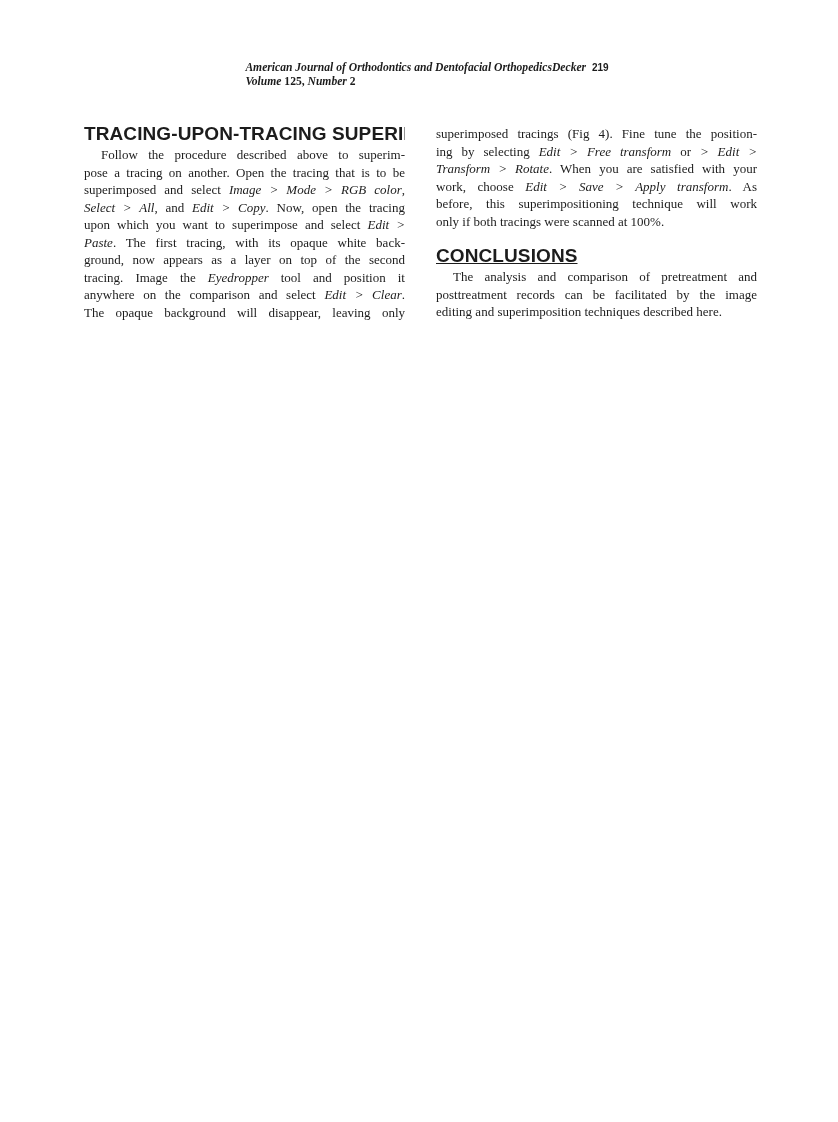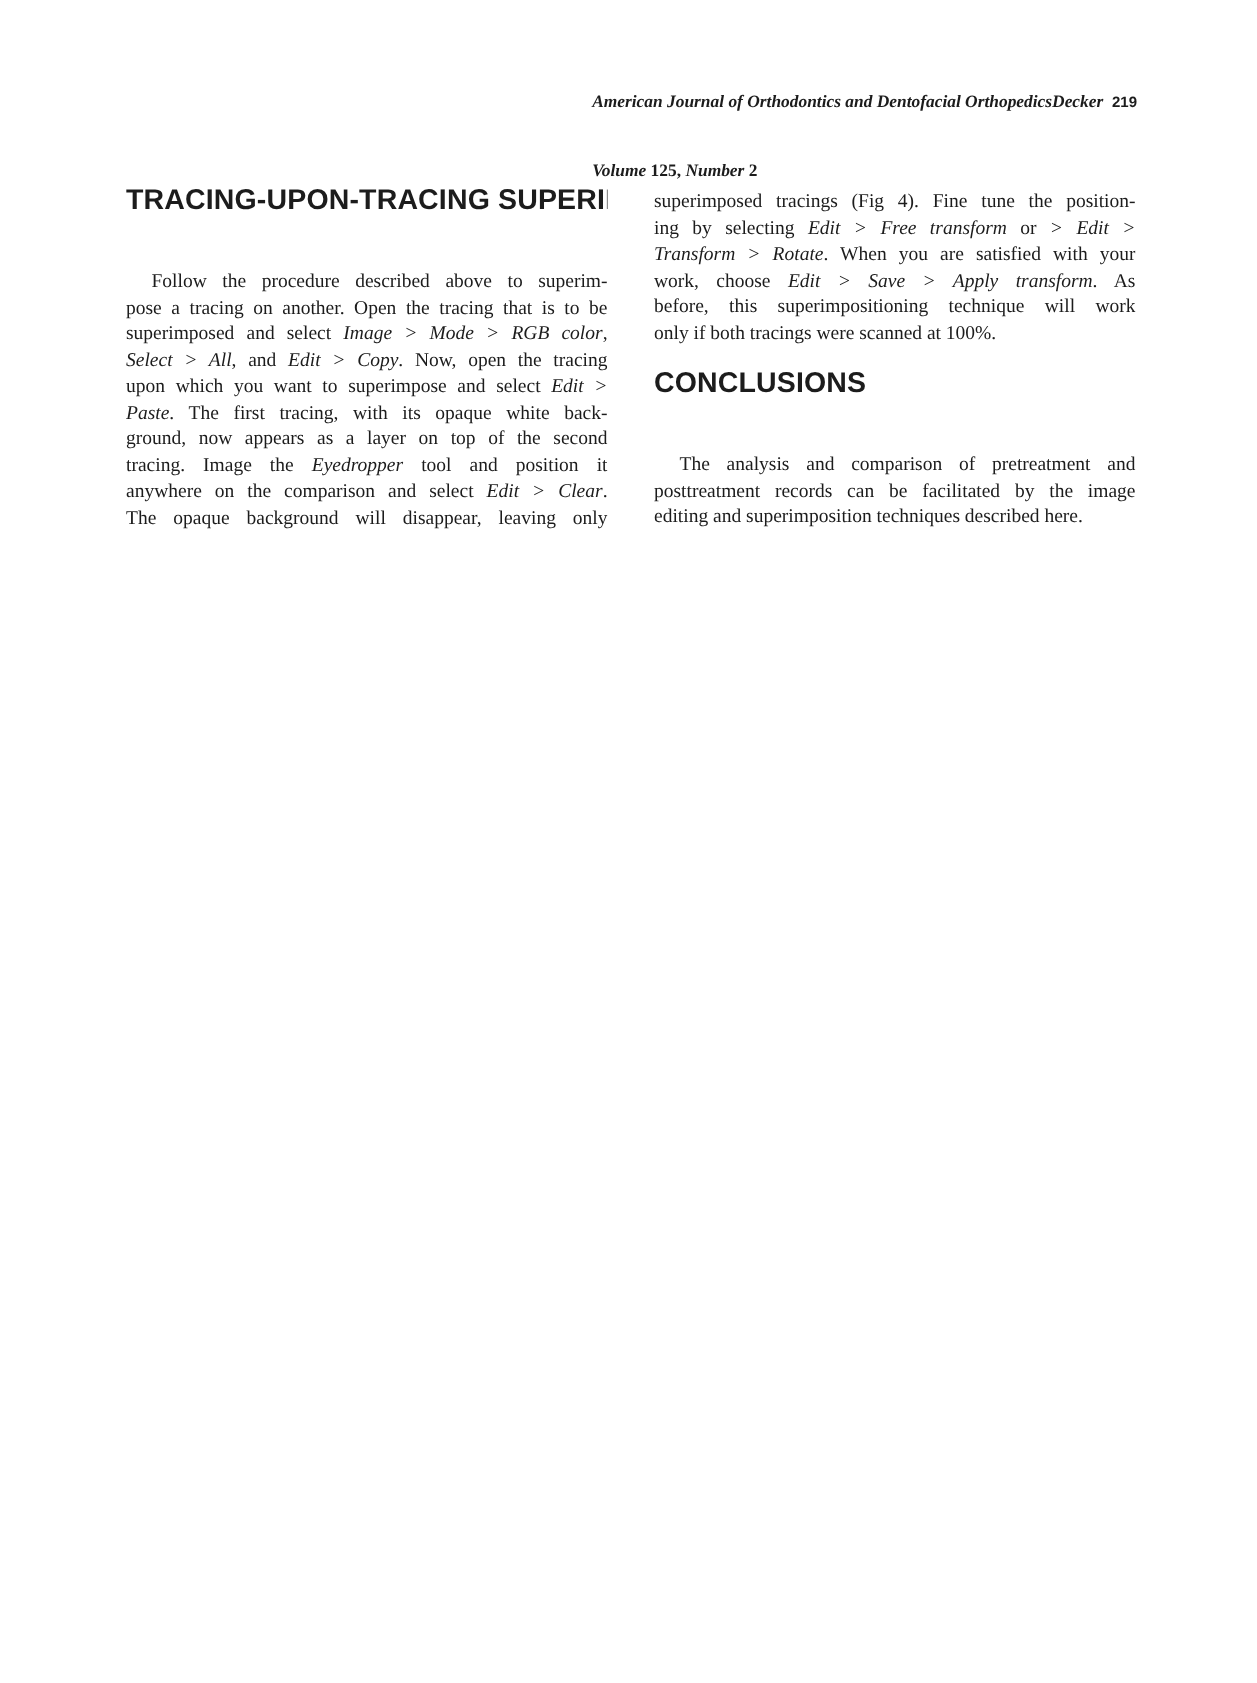--- a/index.html
+++ b/index.html
@@ -11,31 +11,31 @@
     height: 1122px;
     background: var(--bg);
     color: var(--ink);
     font-family: "Liberation Serif", "DejaVu Serif", serif;
     overflow: hidden;
   }
   
   .header {
     position: absolute;
     left: 84px;
-    right: 80px;
+    right: 68px;
     top: 61px;
     display: flex;
-    justify-content: flex-end;
+    justify-content: center;
     align-items: flex-start;
     font-size: 11.6px;
     line-height: 14.2px;
     font-weight: 700;
   }
   .journal-title { font-style: italic; }
-  .volume-line { font-style: normal; margin-top: 32px; }
+  .volume-line { font-style: normal; }
   .header .i { font-style: italic; }
   .header .b { font-style: normal; font-weight: 700; }
   .header-right { white-space: pre; text-align: right; }
   .header-right .b {
     font-family: "Liberation Sans", "DejaVu Sans", sans-serif;
     font-size: 10px;
   }
   
   .col {
     position: absolute;
@@ -47,33 +47,33 @@
   .col.left  { left: 84px; }
   .col.right { left: 436px; }
   .line {
     height: 17.5px;
     overflow: hidden;
     text-align: justify;
     text-align-last: justify;
     white-space: nowrap;
   }
   .line.last { text-align-last: left; }
-  .line.indent { text-indent: 17px; margin-top: 32px; }
+  .line.indent { text-indent: 17px; }
   .line.heading {
     height: 21px;
     line-height: 16px;
     padding-top: 1px;
     font-family: "Liberation Sans", "DejaVu Sans", sans-serif;
     font-weight: 700;
     font-size: 19px;
     letter-spacing: 0.1px;
     text-align: left;
     text-align-last: left;
   }
-  .line.gap { margin-top: 17px; }
+  .line.gap { margin-top: 17px; text-decoration: underline; }
   .i { font-style: italic; }
   .b { font-weight: 700; }
 </style>
 </head>
 <body>
 
 <div class="page">
 
   <div class="header">
     <div class="header-left">

